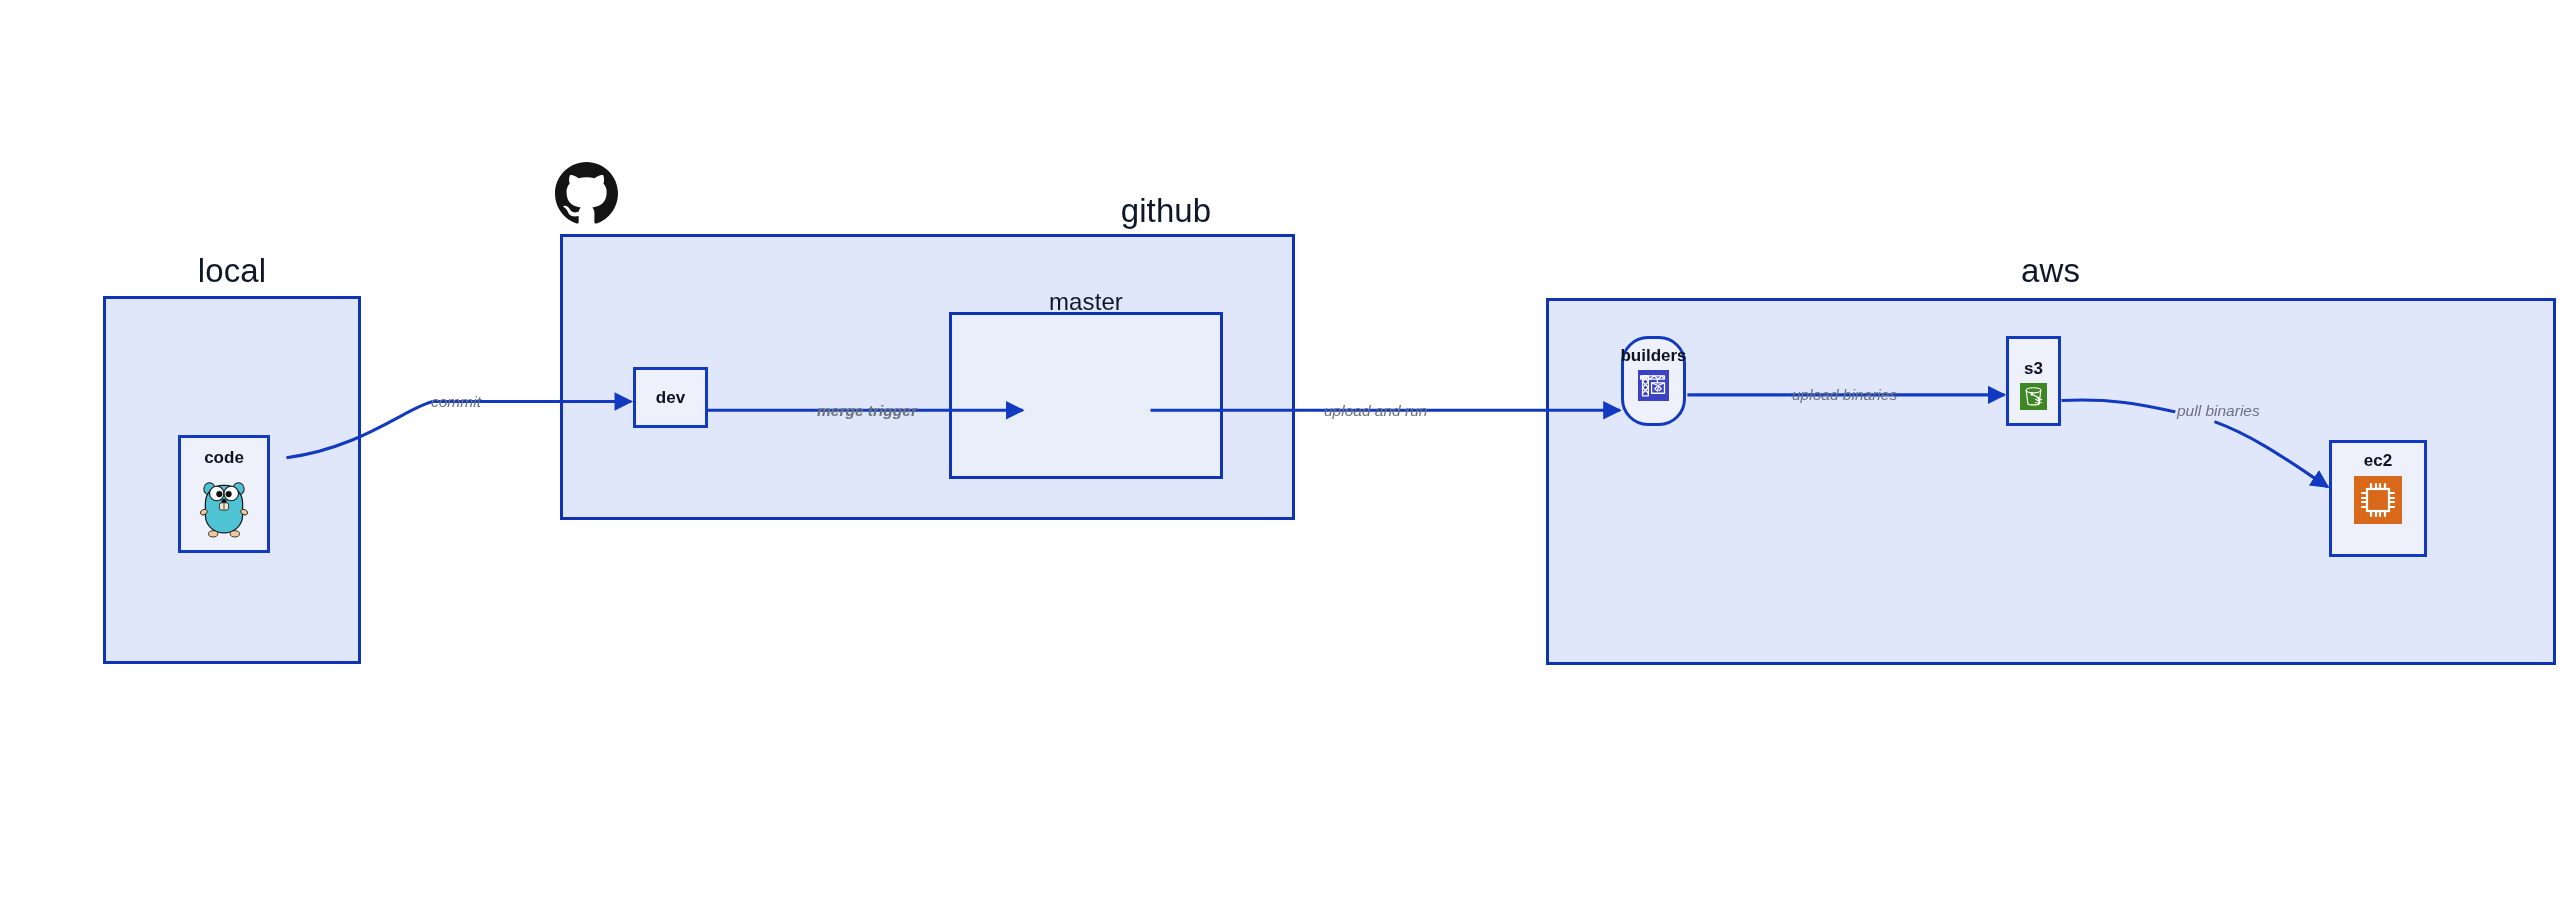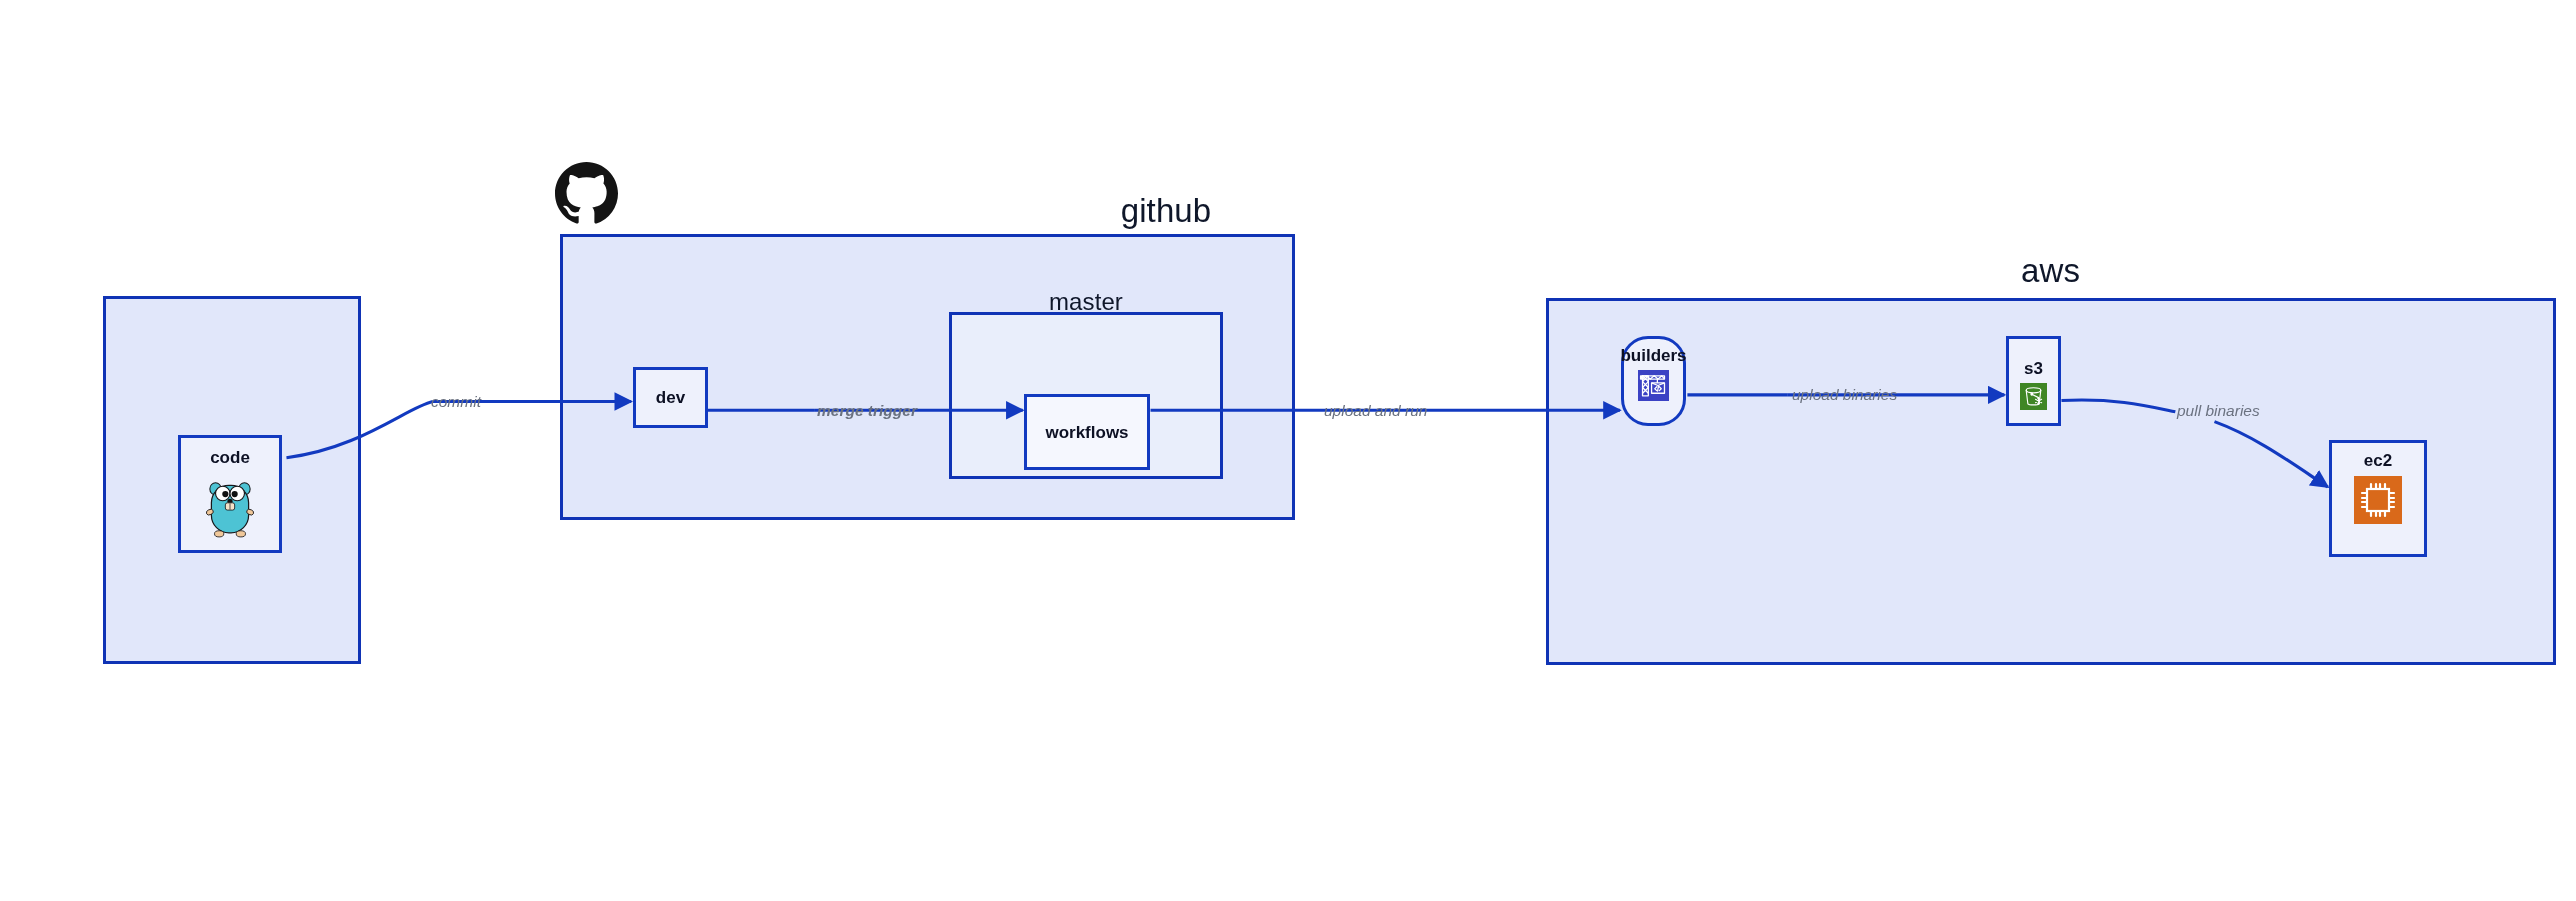--- a/index.html
+++ b/index.html
@@ -91,24 +91,25 @@
     height: 902px;
     pointer-events: none;
   }
   .gh-logo { position: absolute; }
 </style>
 </head>
 <body>
 
 <div id="stage">
 
+  <div class="group-label" style="left:103px; top:252px; width:258px;">local</div>
 
   <div class="group" style="left:103px; top:296px; width:258px; height:368px;"></div>
 
-  <div class="node" style="left:178px; top:435px; width:104px; height:118px; padding-top:11.3px;">
+  <div class="node" style="left:178px; top:435px; width:92px; height:118px; padding-top:11.3px;">
     <span class="node-title">code</span>
     <div class="icon-box" style="margin-top:10.3px;">
       <svg width="56" height="62" viewBox="0 0 108 120">
 
         <ellipse cx="26" cy="23" rx="11" ry="12" fill="#4dc3d4" stroke="#18181b" stroke-width="2"></ellipse>
         <ellipse cx="82" cy="23" rx="11" ry="12" fill="#4dc3d4" stroke="#18181b" stroke-width="2"></ellipse>
 
         <rect x="18" y="16" width="72" height="92" rx="34" fill="#4dc3d4" stroke="#18181b" stroke-width="2.4"></rect>
 
         <circle cx="40" cy="32" r="14" fill="#ffffff" stroke="#18181b" stroke-width="2.2"></circle>
@@ -147,23 +148,20 @@
   <div class="group" style="left:560px; top:234px; width:735px; height:286px;"></div>
 
   <div class="node node-title-only" style="left:633px; top:367px; width:75px; height:61px;">
     <span class="node-title">dev</span>
   </div>
 
   <div class="group-label" style="left:949px; top:288px; width:274px; font-size:24px;">master</div>
 
   <div class="group" style="left:949px; top:312px; width:274px; height:167px; background:#e9eefb;"></div>
 
-  <div class="node node-title-only" style="left:1024px; top:394px; width:126px; height:76px; background:#f5f7fe;">
-    <span class="node-title">workflows</span>
-  </div>
 
   <div class="group-label" style="left:1896px; top:252px; width:309px;">aws</div>
 
   <div class="group" style="left:1546px; top:298px; width:1010px; height:367px;"></div>
 
   <div class="node" style="left:1621px; top:336px; width:65px; height:64px; padding-top:8.2px; height:90px;border-radius:27px;">
     <span class="node-title">builders</span>
     <div class="icon-box" style="margin-top:6.2px;">
       <svg width="31" height="31" viewBox="0 0 48 48">
         <rect x="0" y="0" width="48" height="48" fill="#3b42c4"></rect>

